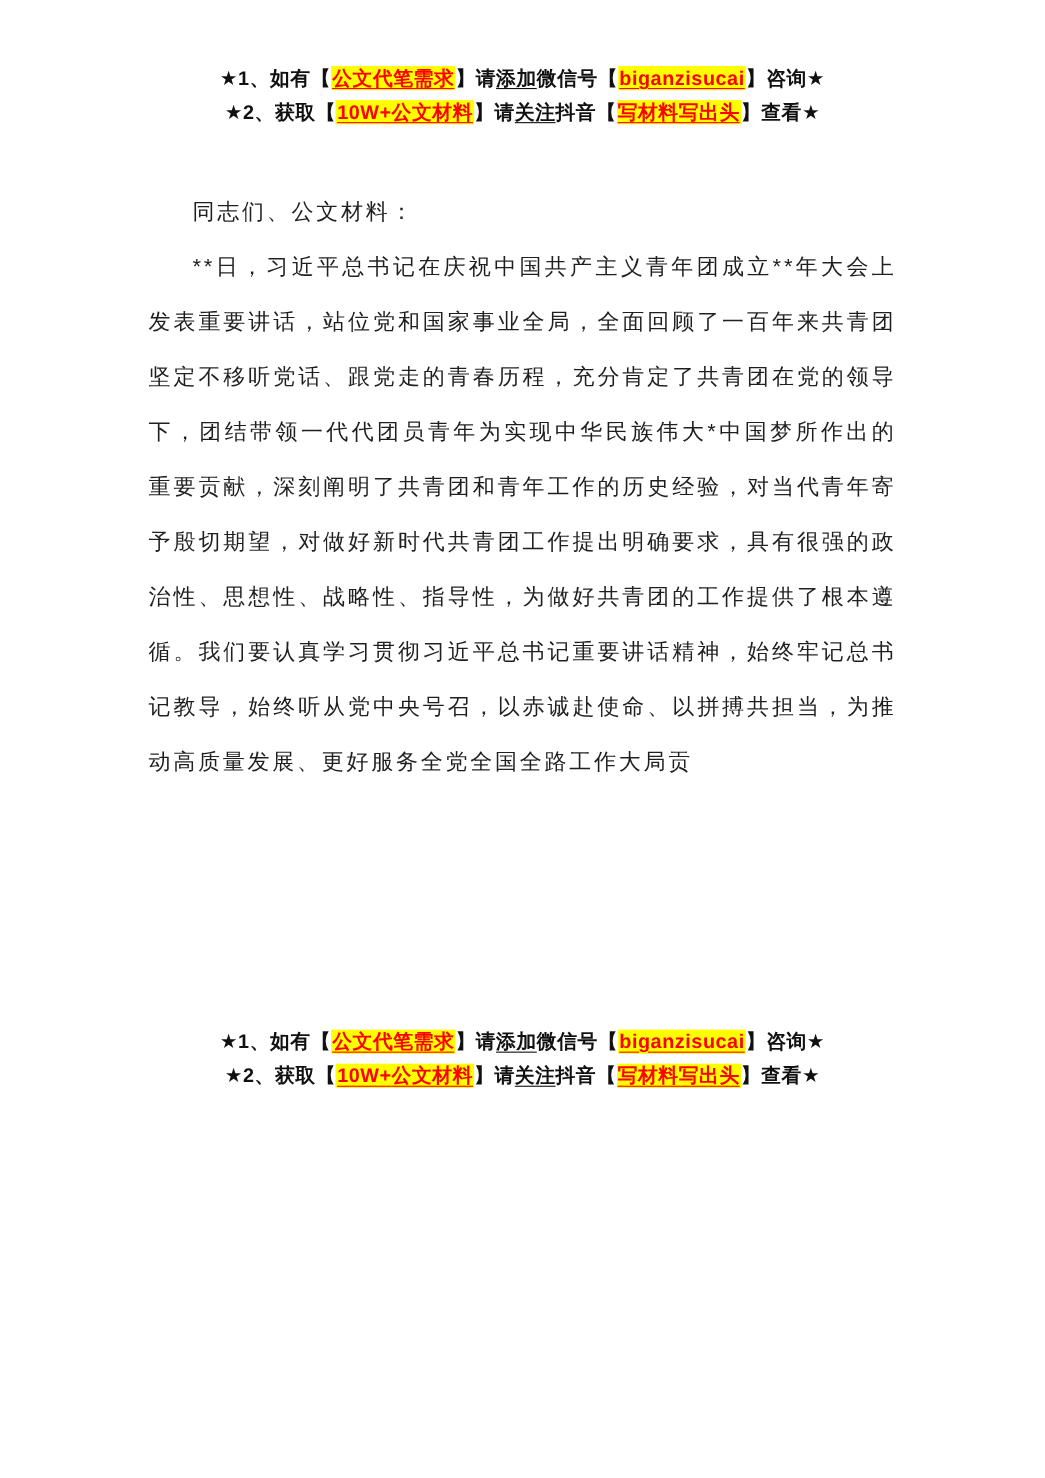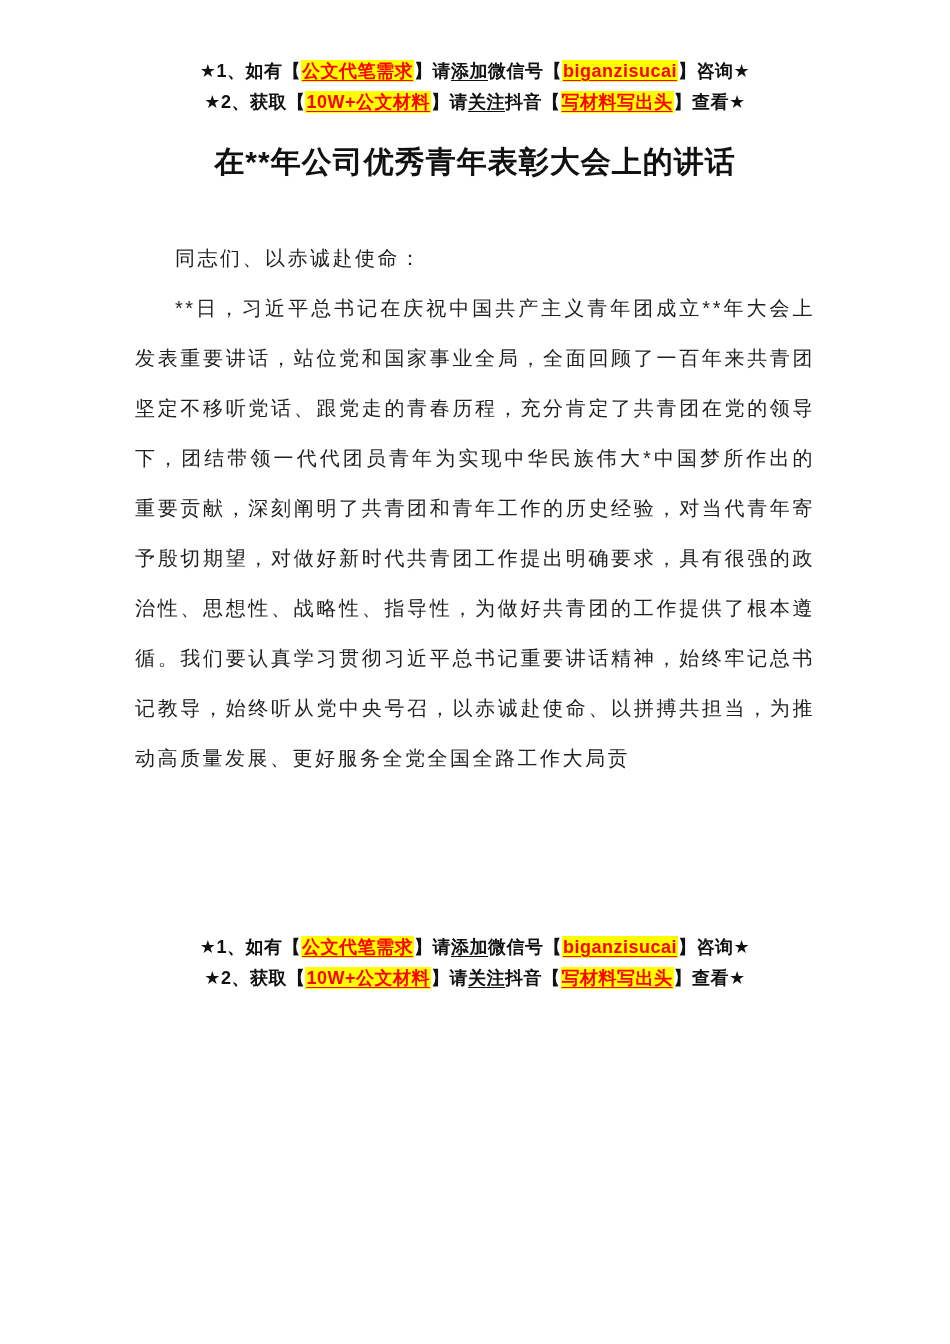--- a/index.html
+++ b/index.html
@@ -80,24 +80,23 @@
 </head>
 <body>
 
 <div class="page">
 
   <div class="banner banner-top">
     <div class="banner-line"><span class="seg plain">★1、如有【</span><span class="seg highlight">公文代笔需求</span><span class="seg plain">】请</span><span class="seg underline">添加</span><span class="seg plain">微信号【</span><span class="seg highlight">biganzisucai</span><span class="seg plain">】咨询★</span></div>
     <div class="banner-line"><span class="seg plain">★2、获取【</span><span class="seg highlight">10W+公文材料</span><span class="seg plain">】请</span><span class="seg underline">关注</span><span class="seg plain">抖音【</span><span class="seg highlight">写材料写出头</span><span class="seg plain">】查看★</span></div>
   </div>
 
-  <h1 class="doc-title">在**年公司优秀青年表彰大会上的讲话</h1>
 
   <div class="doc-body">
-    <p>同志们、以赤诚赴使命：</p>
+    <p>同志们、公文材料：</p>
     <p>**日，习近平总书记在庆祝中国共产主义青年团成立**年大会上发表重要讲话，站位党和国家事业全局，全面回顾了一百年来共青团坚定不移听党话、跟党走的青春历程，充分肯定了共青团在党的领导下，团结带领一代代团员青年为实现中华民族伟大*中国梦所作出的重要贡献，深刻阐明了共青团和青年工作的历史经验，对当代青年寄予殷切期望，对做好新时代共青团工作提出明确要求，具有很强的政治性、思想性、战略性、指导性，为做好共青团的工作提供了根本遵循。我们要认真学习贯彻习近平总书记重要讲话精神，始终牢记总书记教导，始终听从党中央号召，以赤诚赴使命、以拼搏共担当，为推动高质量发展、更好服务全党全国全路工作大局贡</p>
   </div>
 
   <div class="banner banner-bottom">
     <div class="banner-line"><span class="seg plain">★1、如有【</span><span class="seg highlight">公文代笔需求</span><span class="seg plain">】请</span><span class="seg underline">添加</span><span class="seg plain">微信号【</span><span class="seg highlight">biganzisucai</span><span class="seg plain">】咨询★</span></div>
     <div class="banner-line"><span class="seg plain">★2、获取【</span><span class="seg highlight">10W+公文材料</span><span class="seg plain">】请</span><span class="seg underline">关注</span><span class="seg plain">抖音【</span><span class="seg highlight">写材料写出头</span><span class="seg plain">】查看★</span></div>
   </div>
 
 </div>
 

